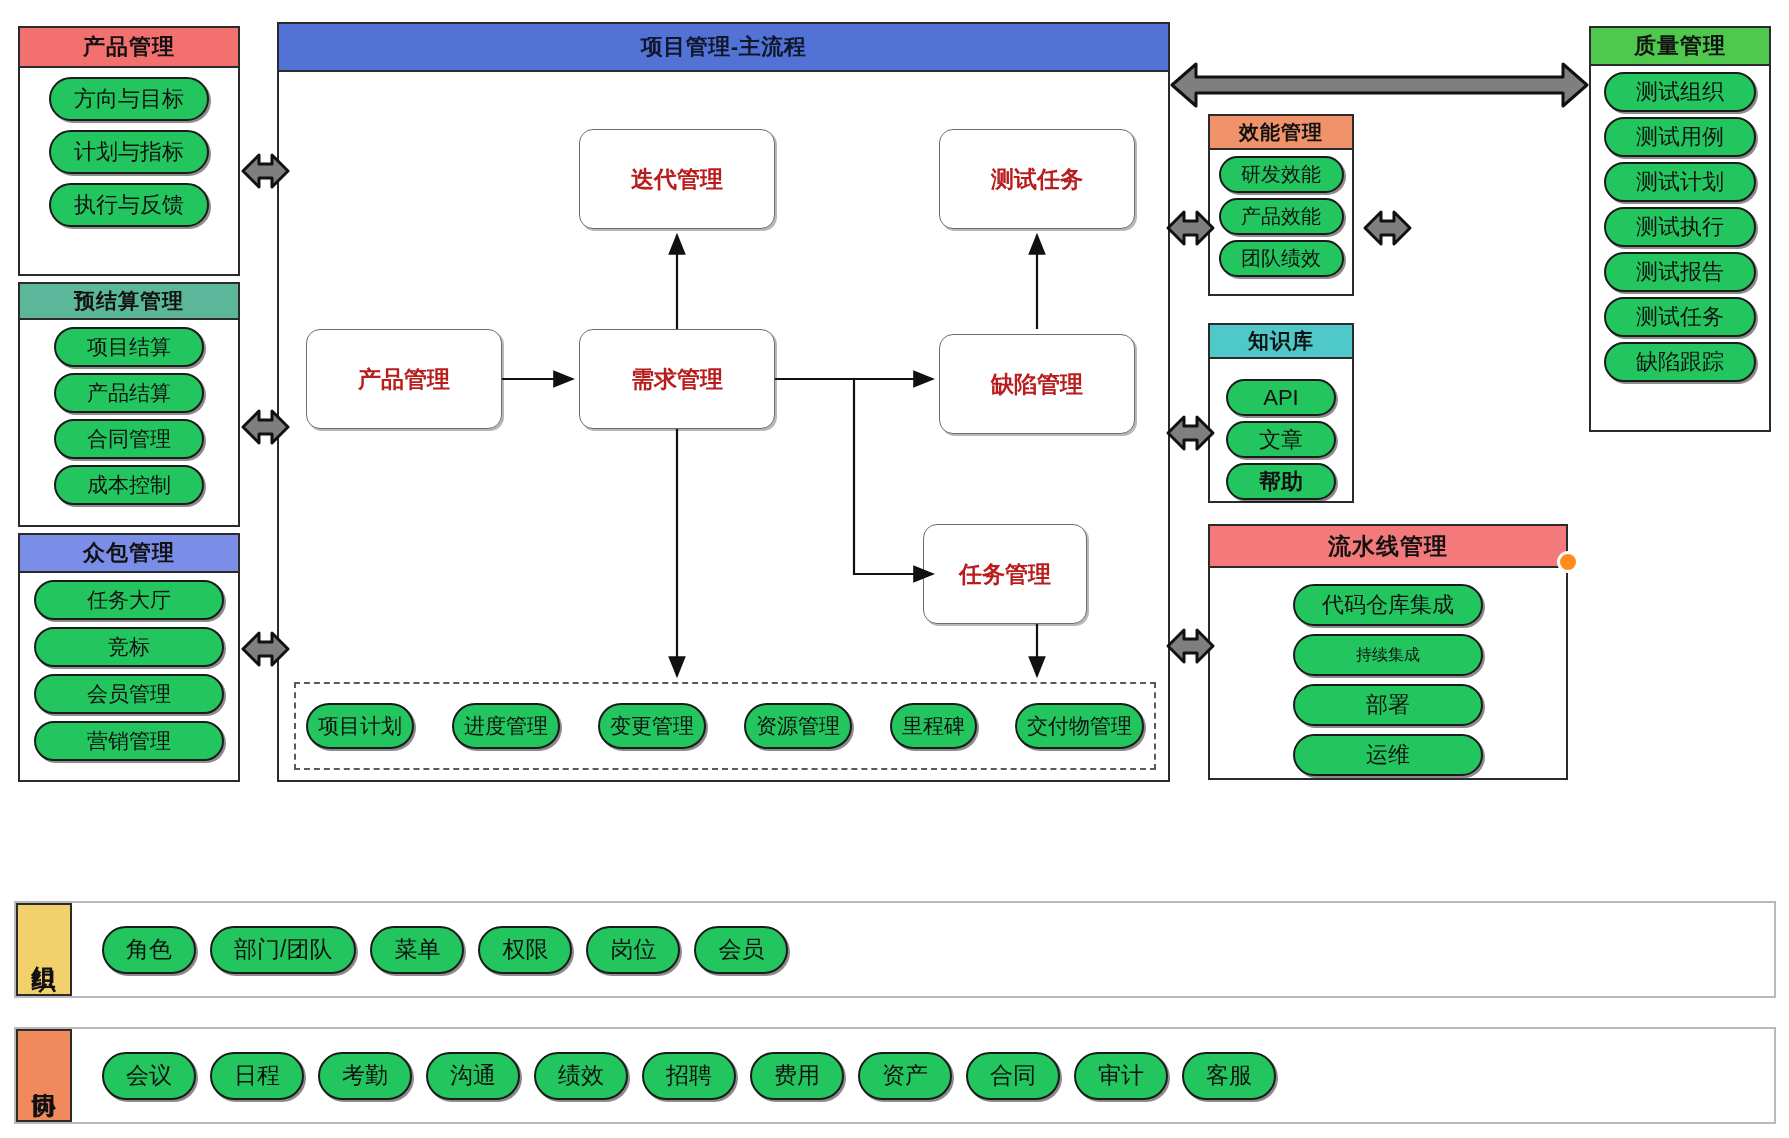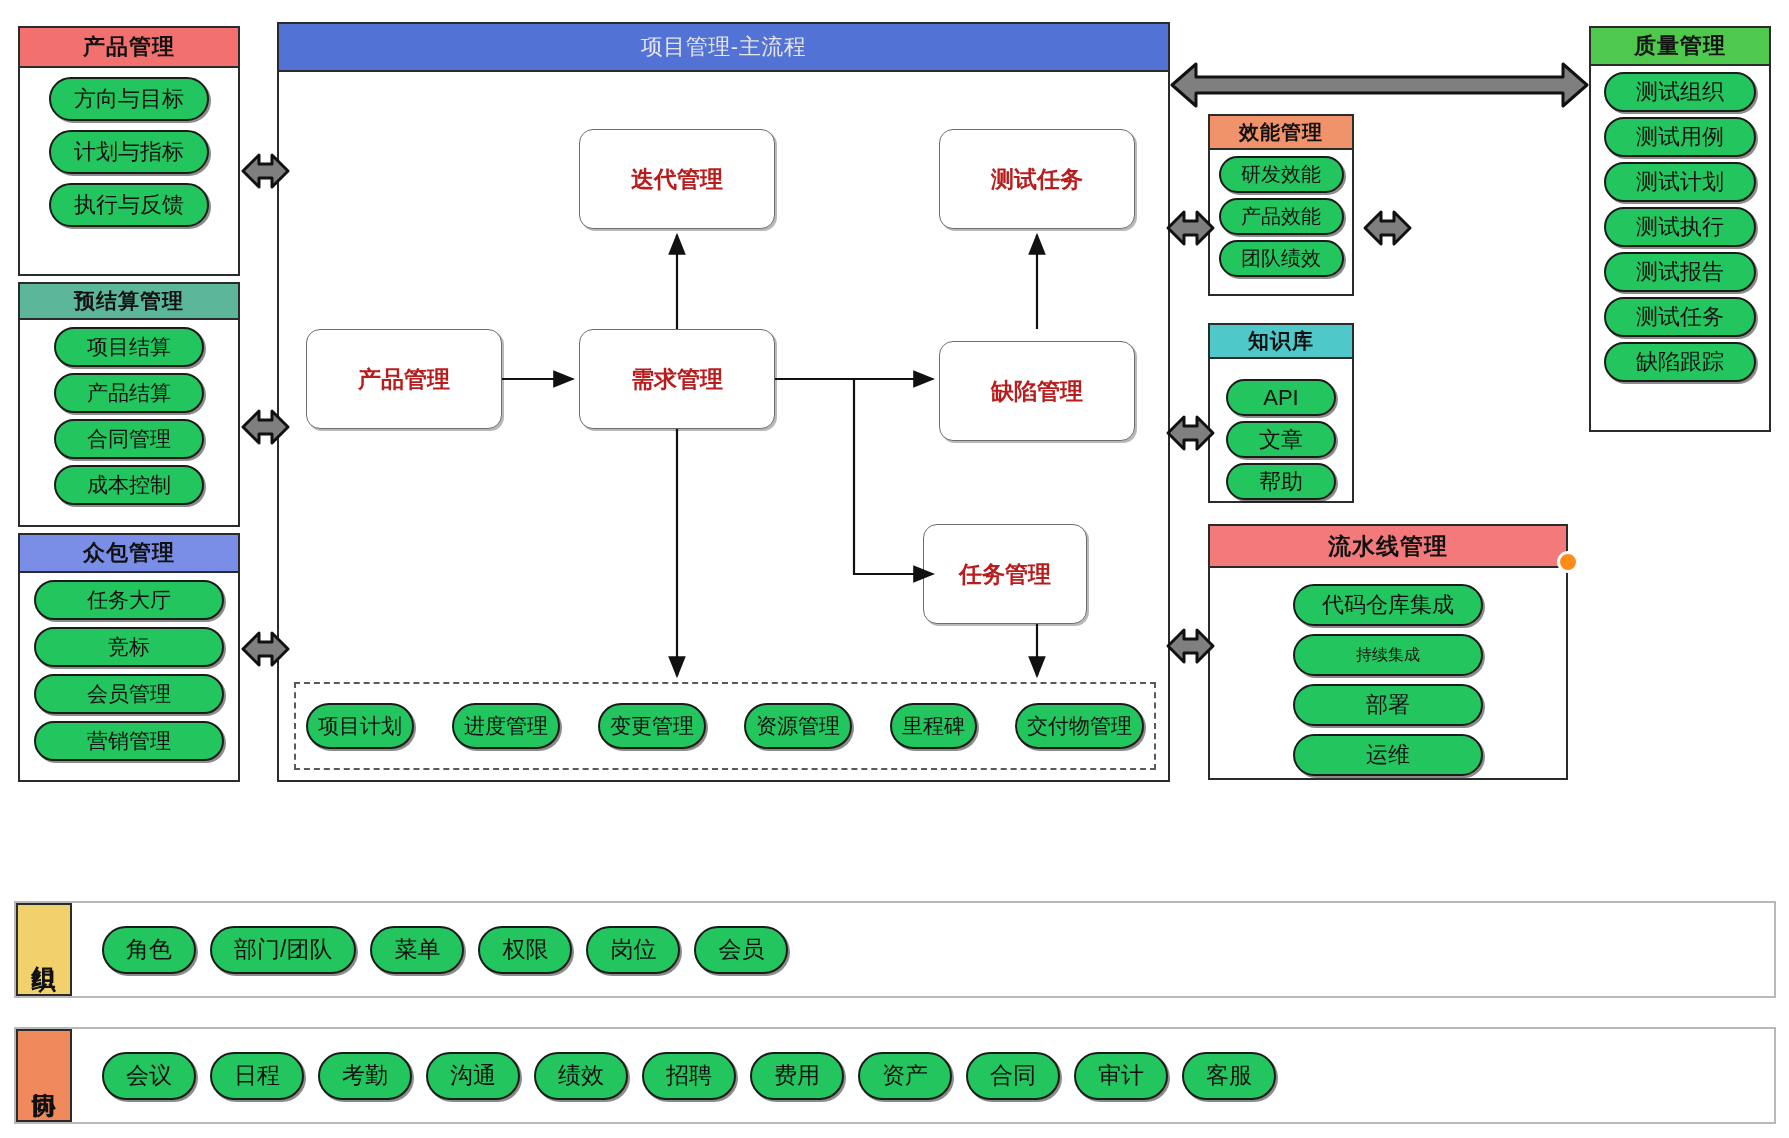--- a/index.html
+++ b/index.html
@@ -42,21 +42,21 @@
   }
 
   
   #main-flow{
     position:absolute;left:277px;top:22px;width:893px;height:760px;
     border:2px solid #2b2b2b;background:#fff;box-sizing:border-box;
   }
   #main-flow-title{
     height:46px;background:#5272d6;border-bottom:2px solid #2b2b2b;
     display:flex;align-items:center;justify-content:center;
-    color:#e5e5e5;font-weight:normal;font-size:22px;letter-spacing:.5px;
+    color:#0f172a;font-weight:bold;font-size:22px;letter-spacing:.5px;
   }
   .node{
     position:absolute;box-sizing:border-box;
     border:1.6px solid #6d6d6d;border-radius:14px;background:#fff;
     display:flex;align-items:center;justify-content:center;
     font-weight:bold;font-size:23px;color:#b91c1c;
     box-shadow:2px 2px 0 rgba(0,0,0,.28);
   }
   .dashed-group{
     position:absolute;box-sizing:border-box;
@@ -161,21 +161,21 @@
       </div>
 
     <div class="node" style="left:27px;top:305px;width:196px;height:100px;">
       <span>产品管理</span>
       </div>
 
     <div class="node" style="left:300px;top:305px;width:196px;height:100px;">
       <span>需求管理</span>
       </div>
 
-    <div class="node" style="left:660px;top:317px;width:196px;height:100px;">
+    <div class="node" style="left:660px;top:310px;width:196px;height:100px;">
       <span>缺陷管理</span>
       </div>
 
     <div class="node" style="left:644px;top:500px;width:164px;height:100px;">
       <span>任务管理</span>
       </div>
 
     <div class="dashed-group" style="left:15px;top:658px;width:862px;height:88px;">
       <div class="pill">
         <span>项目计划</span>
@@ -241,21 +241,21 @@
     <div class="panel-head" style="height:36px;background:#4ec8c8;font-size:21px;">
       <span>知识库</span>
     </div>
     <div class="panel-body" style="padding:6px 0;gap:5px;">
       <div class="pill" style="width:110px;height:37px;font-size:22px;margin-top:14px;">
         <span>API</span>
         </div>
       <div class="pill" style="width:110px;height:37px;font-size:22px;">
         <span>文章</span>
         </div>
-      <div class="pill" style="width:110px;height:37px;font-size:22px;">
+      <div class="pill" style="width:110px;height:37px;font-size:22px;font-weight:bold;">
         <span>帮助</span>
         </div>
     </div>
   </div>
 
   <div class="panel" style="left:1208px;top:524px;width:360px;height:256px;">
     <div class="panel-head" style="height:44px;background:#f4797a;font-size:23px;">
       <span>流水线管理</span>
     </div>
     <div class="panel-body" style="padding:16px 0;gap:8px;">

